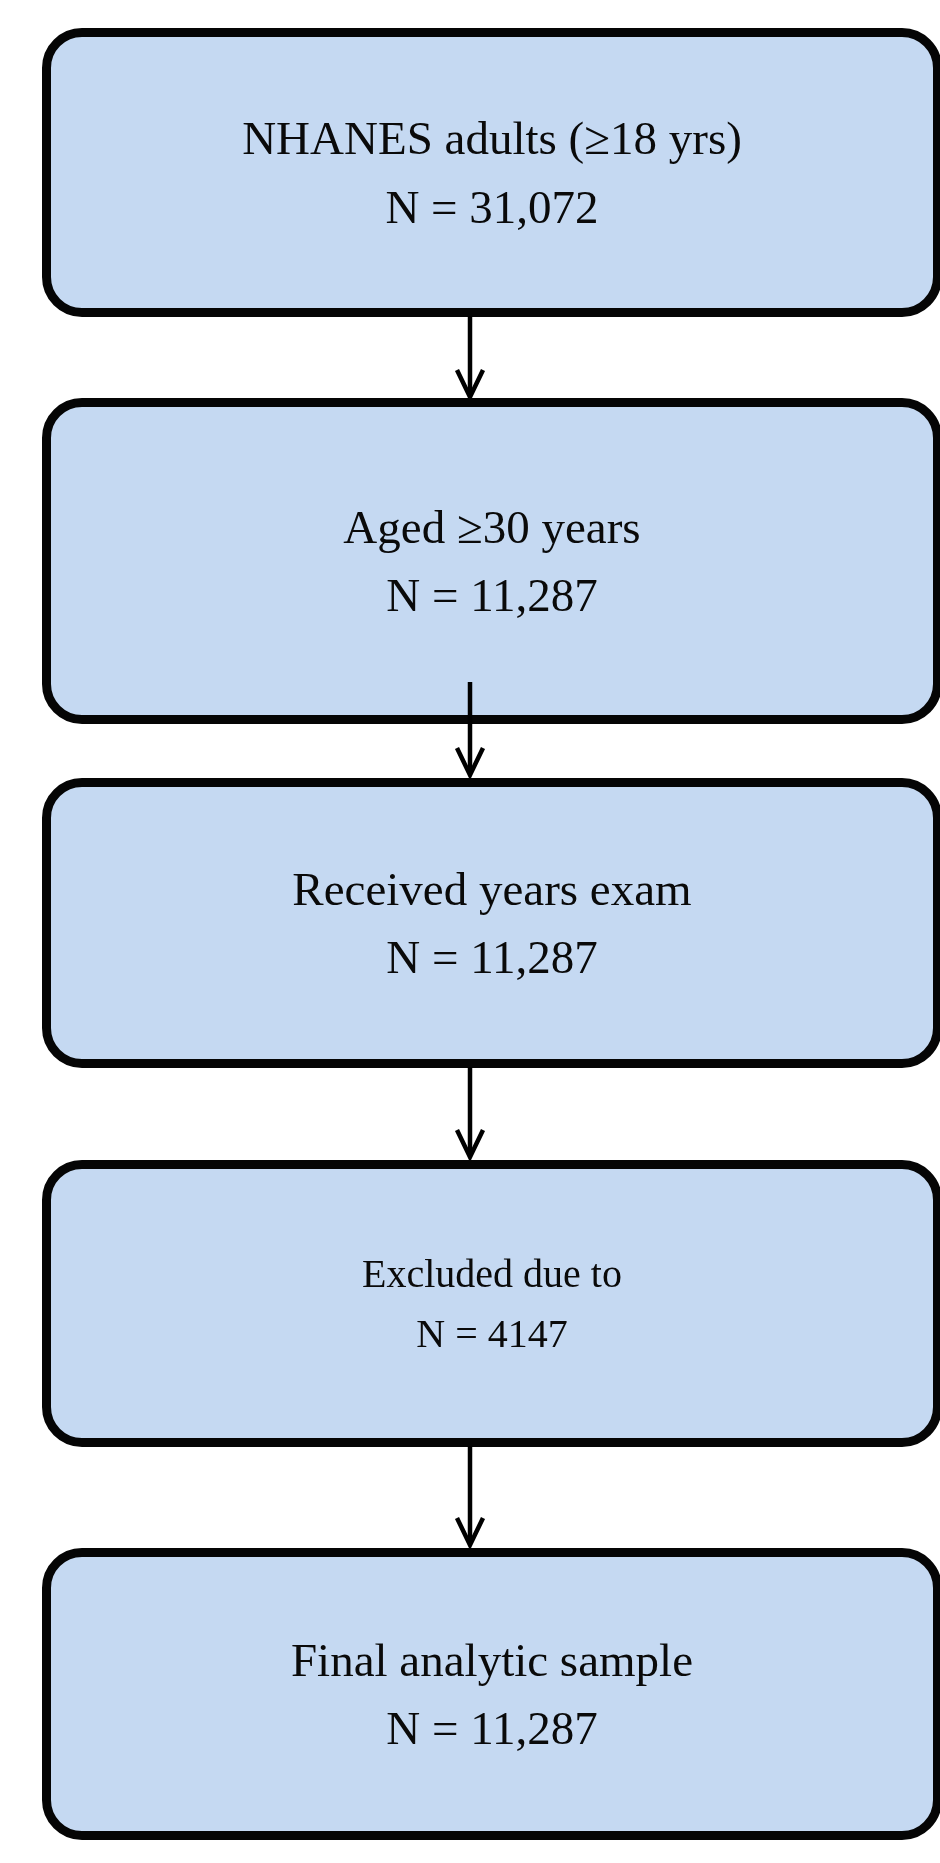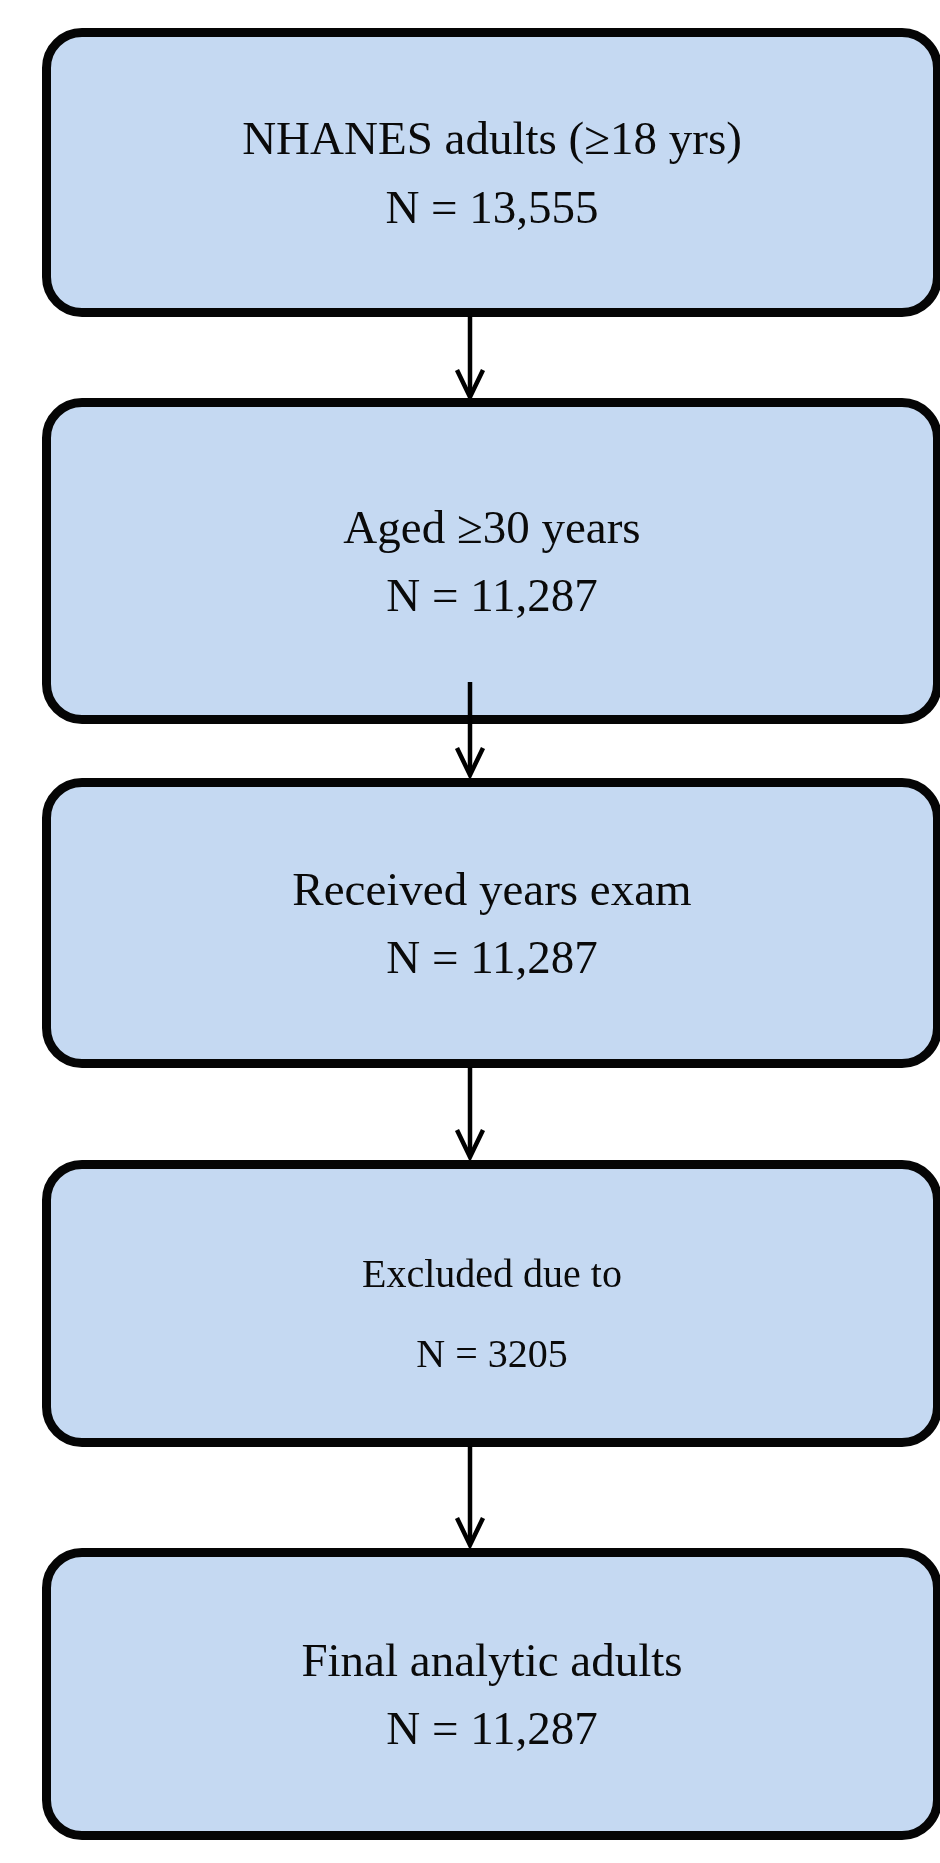--- a/index.html
+++ b/index.html
@@ -31,37 +31,36 @@
     color: var(--text-color, #0a0a0a);
   }
   .box .line {
     font-size: 47px;
     line-height: 1.45;
     white-space: nowrap;
   }
   .box.small-text .line {
     font-size: 40px;
     line-height: 1.5;
-    margin-top: 20px;
   }
   .arrow {
     position: absolute;
     left: 430px;
     width: 80px;
     display: block;
   }
 </style>
 </head>
 <body>
 
 <div class="canvas">
 
   <div class="box" style="top:28px; height:289px">
     <div class="line">NHANES adults (≥18 yrs)</div>
-    <div class="line">N = 13,555</div>
+    <div class="line">N = 31,072</div>
   </div>
 
   <svg class="arrow" style="top:316px; height:84px" viewBox="0 0 80 84">
     <line x1="40" y1="0" x2="40" y2="80" stroke="#000000" stroke-width="4.5"></line>
     <polyline points="27,54 40,81 53,54" fill="none" stroke="#000000" stroke-width="4.5"></polyline>
   </svg>
 
   <div class="box" style="top:398px; height:326px">
     <div class="line">Aged ≥30 years</div>
     <div class="line">N = 11,287</div>
@@ -77,26 +76,26 @@
     <div class="line">N = 11,287</div>
   </div>
 
   <svg class="arrow" style="top:1067px; height:93px" viewBox="0 0 80 93">
     <line x1="40" y1="0" x2="40" y2="89" stroke="#000000" stroke-width="4.5"></line>
     <polyline points="27,63 40,90 53,63" fill="none" stroke="#000000" stroke-width="4.5"></polyline>
   </svg>
 
   <div class="box small-text" style="top:1160px; height:287px">
     <div class="line">Excluded due to</div>
-    <div class="line">N = 3205</div>
+    <div class="line">N = 4147</div>
   </div>
 
   <svg class="arrow" style="top:1446px; height:102px" viewBox="0 0 80 102">
     <line x1="40" y1="0" x2="40" y2="98" stroke="#000000" stroke-width="4.5"></line>
     <polyline points="27,72 40,99 53,72" fill="none" stroke="#000000" stroke-width="4.5"></polyline>
   </svg>
 
   <div class="box" style="top:1548px; height:292px">
-    <div class="line">Final analytic adults</div>
+    <div class="line">Final analytic sample</div>
     <div class="line">N = 11,287</div>
   </div>
 
 </div>
 
 </body></html>

